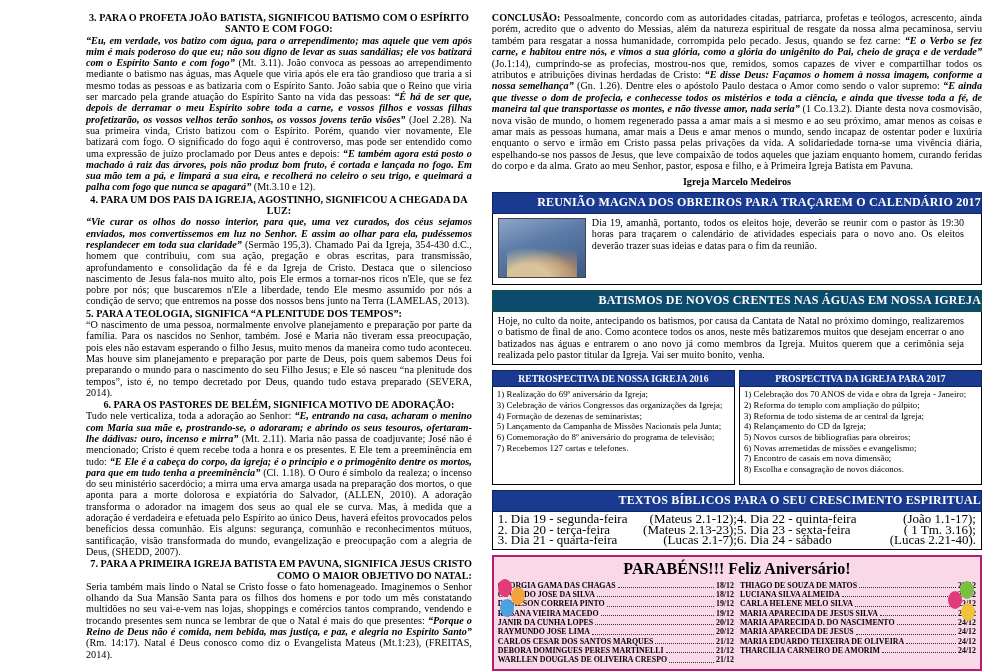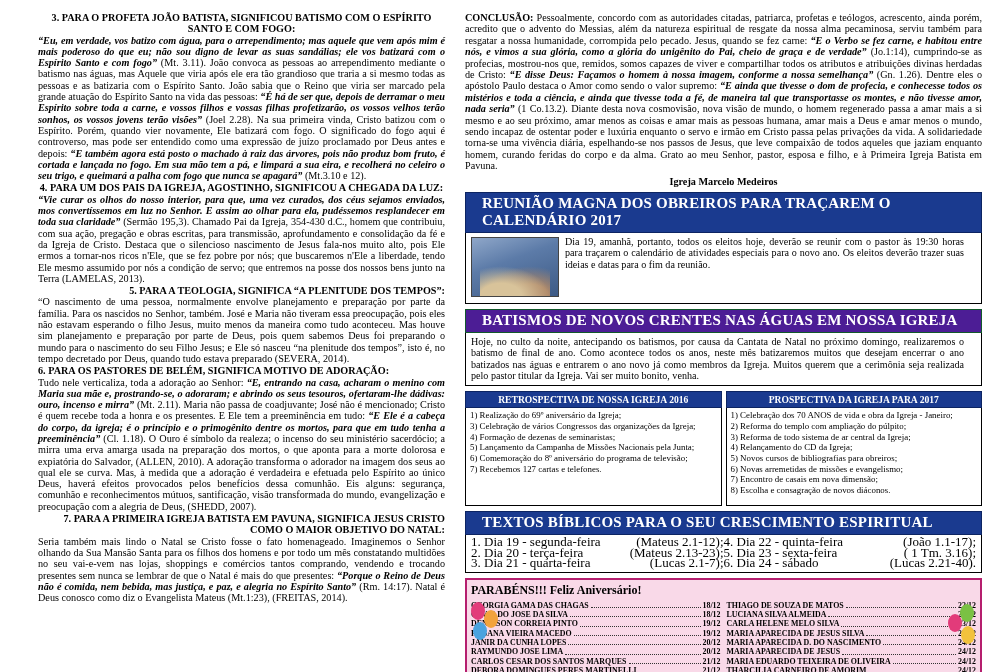--- a/index.html
+++ b/index.html
@@ -4,21 +4,21 @@
 <style>
   html,body{margin:0;padding:0;}
   body{
     width:1000px;height:672px;
     background:#ffffff;
     font-family:"Liberation Serif", serif;
     color:#000;
     overflow:hidden;
   }
   .page{position:relative;width:1000px;height:672px;display:flex;}
-  .col-left{width:455px;padding:12px 10px 0 38px;box-sizing:border-box;}
+  .col-left{width:455px;padding:12px 10px 0 38px;box-sizing:border-box;margin-left:48px;}
   .col-right{width:545px;padding:12px 18px 0 10px;box-sizing:border-box;}
 
   p.body{
     font-size:10.2px;
     line-height:11.3px;
     text-align:justify;
     margin:0 0 1px 0;
     text-indent:14px;
   }
   .hdr{font-weight:bold;}
@@ -28,28 +28,28 @@
   .concl{font-size:10.2px;line-height:11.4px;text-align:justify;margin:0;text-indent:0;}
   .sig{text-align:center;font-size:10.2px;line-height:11.6px;margin-top:4px;}
   .sig .n{font-weight:bold;}
   .sig .r{font-style:italic;}
 
   
   .banner{
     margin-top:5px;
     background:#1a3a8f;
     color:#fff;
-    text-align:left;
+    text-align:right;
     font-weight:bold;
-    font-size:15px;
+    font-size:12px;
     padding:2px 0 3px 16px;
     border:1px solid #0c2462;
     letter-spacing:.2px;
   }
-  .banner.green{background:#4c1d95;border-color:#12582b;}
+  .banner.green{background:#0c4a6e;border-color:#12582b;}
   .blockbox{
     border:1px solid #000;
     border-top:none;
     padding:3px 17px 4px 5px;
     font-size:10.1px;
     line-height:11.2px;
     text-align:justify;
   }
   .blockbox.withimg{overflow:hidden;}
   .photo{
@@ -91,21 +91,21 @@
 
   
   .bday{
     margin-top:5px;
     border:2px solid #b51e6e;
     background:#f9d9e8;
     position:relative;
     padding:2px 4px 4px 4px;
   }
   .bday h3{
-    margin:1px 0 3px 0;font-size:12px;font-weight:bold;color:#000;
+    margin:1px 0 3px 0;text-align:center;font-size:16px;font-weight:bold;color:#000;
   }
   .bdaygrid{display:flex;gap:6px;font-size:7.9px;line-height:9.3px;}
   .bdaycol{width:50%;}
   .bdayrow{display:flex;justify-content:space-between;white-space:nowrap;font-weight:bold;}
   .bdayrow .dots{flex:1;border-bottom:1px dotted #333;margin:0 2px 2px 2px;}
   .balloon{position:absolute;width:14px;height:18px;border-radius:50%;}
   .b1{left:4px;top:22px;background:#e23b7a;}
   .b2{left:17px;top:30px;background:#f2a33c;}
   .b3{left:6px;top:42px;background:#4aa3df;}
   .b4{right:6px;top:24px;background:#7ac143;}
@@ -123,26 +123,26 @@
       <span class="hdr" style="display:block;text-align:center;text-indent:0">3. PARA O PROFETA JOÃO BATISTA, SIGNIFICOU BATISMO COM O ESPÍRITO SANTO E COM FOGO:</span>
       <span class="bi"> “Eu, em verdade, vos batizo com água, para o arrependimento; mas aquele que vem após mim é mais poderoso do que eu; não sou digno de levar as suas sandálias; ele vos batizará com o Espírito Santo e com fogo”</span><span> (Mt. 3.11). João convoca as pessoas ao arrependimento mediante o batismo nas águas, mas Aquele que viria após ele era tão grandioso que traria a si mesmo todas as pessoas e as batizaria com o Espírito Santo. João sabia que o Reino que viria ser marcado pela grande atuação do Espírito Santo na vida das pessoas: </span><span class="bi">“É há de ser que, depois de derramar o meu Espírito sobre toda a carne, e vossos filhos e vossas filhas profetizarão, os vossos velhos terão sonhos, os vossos jovens terão visões”</span><span> (Joel 2.28). Na sua primeira vinda, Cristo batizou com o Espírito. Porém, quando vier novamente, Ele batizará com fogo. O significado do fogo aqui é controverso, mas pode ser entendido como uma expressão de juízo proclamado por Deus antes e depois: </span><span class="bi">“E também agora está posto o machado à raiz das árvores, pois não produz bom fruto, é cortada e lançada no fogo. Em sua mão tem a pá, e limpará a sua eira, e recolherá no celeiro o seu trigo, e queimará a palha com fogo que nunca se apagará”</span><span> (Mt.3.10 e 12).</span>
     </p>
 
     <p class="body">
       <span class="hdr" style="display:block;text-align:center;text-indent:0">4. PARA UM DOS PAIS DA IGREJA, AGOSTINHO, SIGNIFICOU A CHEGADA DA LUZ:</span>
       <span class="bi"> “Vie curar os olhos do nosso interior, para que, uma vez curados, dos céus sejamos enviados, mos convertíssemos em luz no Senhor. E assim ao olhar para ela, pudéssemos resplandecer em toda sua claridade”</span><span> (Sermão 195,3). Chamado Pai da Igreja, 354-430 d.C., homem que contribuiu, com sua ação, pregação e obras escritas, para transmissão, aprofundamento e consolidação da fé e da Igreja de Cristo. Destaca que o silencioso nascimento de Jesus fala-nos muito alto, pois Ele ermos a tornar-nos ricos n'Ele, que se fez pobre por nós; que buscaremos n'Ele a liberdade, tendo Ele mesmo assumido por nós a condição de servo; que entremos na posse dos nossos bens junto na Terra (LAMELAS, 2013).</span>
     </p>
 
     <p class="body">
-      <span class="hdr" style="display:block;text-align:right;text-indent:0">5. PARA A TEOLOGIA, SIGNIFICA “A PLENITUDE DOS TEMPOS”:</span>
+      <span class="hdr" style="display:block;text-align:left;text-indent:0">5. PARA A TEOLOGIA, SIGNIFICA “A PLENITUDE DOS TEMPOS”:</span>
       <span> “O nascimento de uma pessoa, normalmente envolve planejamento e preparação por parte da família. Para os nascidos no Senhor, também. José e Maria não tiveram essa preocupação, pois eles não estavam esperando o filho Jesus, muito menos da maneira como tudo aconteceu. Mas houve sim planejamento e preparação por parte de Deus, pois quem sabemos Deus foi preparando o mundo para o nascimento do seu Filho Jesus; e Ele só nasceu “na plenitude dos tempos”, isto é, no tempo decretado por Deus, quando tudo estava preparado (SEVERA, 2014).</span>
     </p>
 
     <p class="body">
-      <span class="hdr" style="display:block;text-align:left;text-indent:0">6. PARA OS PASTORES DE BELÉM, SIGNIFICA MOTIVO DE ADORAÇÃO:</span>
+      <span class="hdr" style="display:block;text-align:center;text-indent:0">6. PARA OS PASTORES DE BELÉM, SIGNIFICA MOTIVO DE ADORAÇÃO:</span>
       <span> Tudo nele verticaliza, toda a adoração ao Senhor: </span><span class="bi">“E, entrando na casa, acharam o menino com Maria sua mãe e, prostrando-se, o adoraram; e abrindo os seus tesouros, ofertaram-lhe dádivas: ouro, incenso e mirra”</span><span> (Mt. 2.11). Maria não passa de coadjuvante; José não é mencionado; Cristo é quem recebe toda a honra e os presentes. E Ele tem a preeminência em tudo: </span><span class="bi">“E Ele é a cabeça do corpo, da igreja; é o princípio e o primogênito dentre os mortos, para que em tudo tenha a preeminência”</span><span> (Cl. 1.18). O Ouro é símbolo da realeza; o incenso do seu ministério sacerdócio; a mirra uma erva amarga usada na preparação dos mortos, o que aponta para a morte dolorosa e expiatória do Salvador, (ALLEN, 2010). A adoração transforma o adorador na imagem dos seus ao qual ele se curva. Mas, à medida que a adoração é verdadeira e efetuada pelo Espírito ao único Deus, haverá efeitos provocados pelos benefícios dessa comunhão. Eis alguns: segurança, comunhão e reconhecimentos mútuos, santificação, visão transformada do mundo, evangelização e preocupação com a alegria de Deus, (SHEDD, 2007).</span>
     </p>
 
     <p class="body">
       <span class="hdr" style="display:block;text-align:right;text-indent:0">7. PARA A PRIMEIRA IGREJA BATISTA EM PAVUNA, SIGNIFICA JESUS CRISTO COMO O MAIOR OBJETIVO DO NATAL:</span>
       <span> Seria também mais lindo o Natal se Cristo fosse o fato homenageado. Imaginemos o Senhor olhando da Sua Mansão Santa para os filhos dos homens e por todo um mês constatando multidões no seu vai-e-vem nas lojas, shoppings e comércios tantos comprando, vendendo e trocando presentes sem nunca se lembrar de que o Natal é mais do que presentes: </span><span class="bi">“Porque o Reino de Deus não é comida, nem bebida, mas justiça, e paz, e alegria no Espírito Santo”</span><span> (Rm. 14:17). Natal é Deus conosco como diz o Evangelista Mateus (Mt.1:23), (FREITAS, 2014).</span>
     </p>
 
   </div>
 

